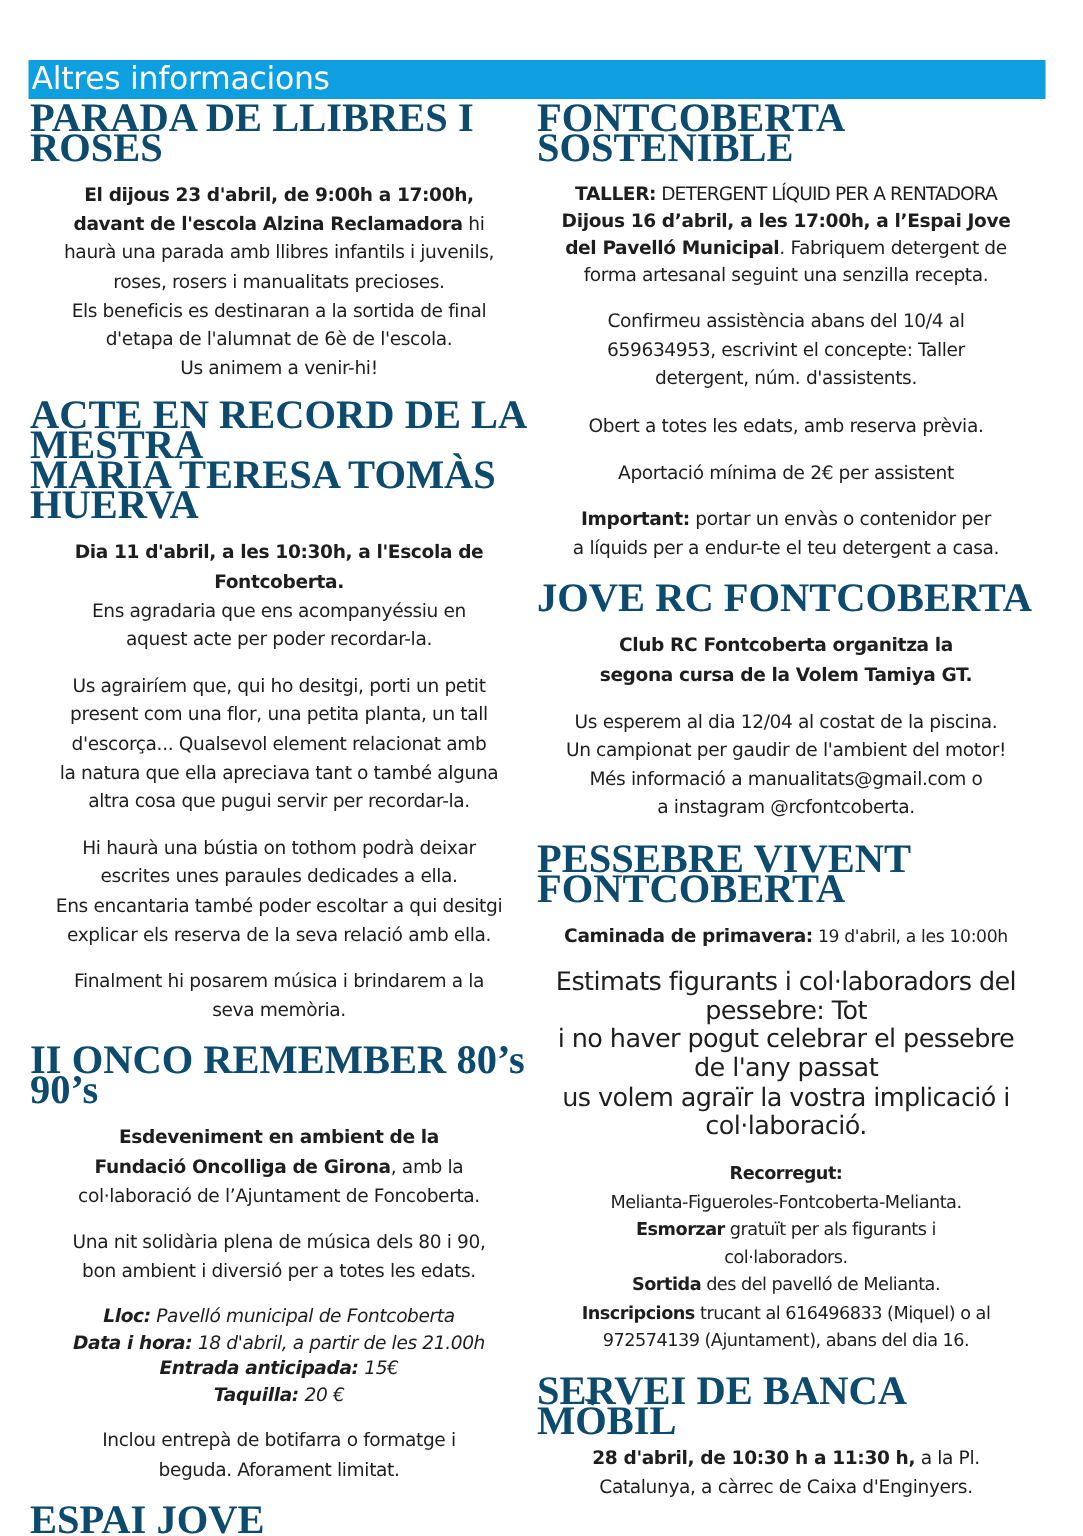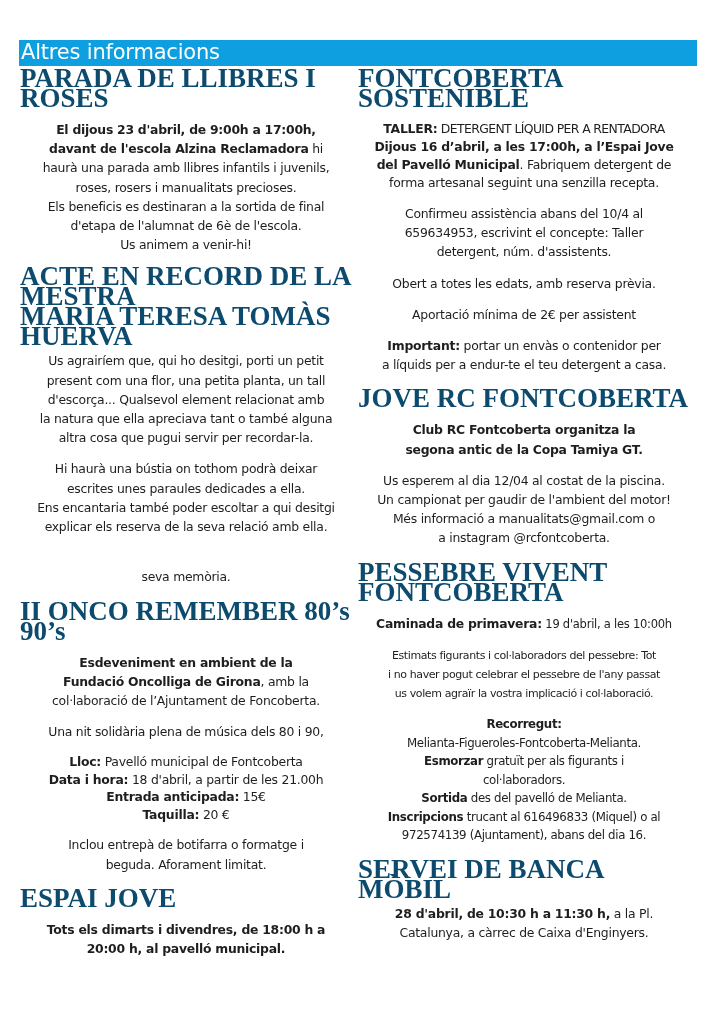--- a/index.html
+++ b/index.html
@@ -32,30 +32,31 @@
     <h2>
       <span>PARADA DE LLIBRES I ROSES</span><br>
     </h2>
     <p><b>El dijous 23 d'abril, de 9:00h a 17:00h,</b><br><b>davant de l'escola Alzina Reclamadora</b><span> hi</span><br><span>haurà una parada amb llibres infantils i juvenils,</span><br><span>roses, rosers i manualitats precioses.</span><br><span>Els beneficis es destinaran a la sortida de final</span><br><span>d'etapa de l'alumnat de 6è de l'escola.</span><br><span>Us animem a venir-hi!</span></p>
   </div>
 
   <div class="section" style="margin-top:12px;">
     <h2>
       <span>ACTE EN RECORD DE LA MESTRA</span><br><span>MARIA TERESA TOMÀS HUERVA</span>
     </h2>
+    <p><b>Dia 11 d'abril, a les 10:30h, a l'Escola de</b><br><b>Fontcoberta.</b><br><span>Ens agradaria que ens acompanyéssiu en</span><br><span>aquest acte per poder recordar-la.</span></p>
     <p class="gap"><span>Us agrairíem que, qui ho desitgi, porti un petit</span><br><span>present com una flor, una petita planta, un tall</span><br><span>d'escorça... Qualsevol element relacionat amb</span><br><span>la natura que ella apreciava tant o també alguna</span><br><span>altra cosa que pugui servir per recordar-la.</span></p>
     <p class="gap"><span>Hi haurà una bústia on tothom podrà deixar</span><br><span>escrites unes paraules dedicades a ella.</span><br><span>Ens encantaria també poder escoltar a qui desitgi</span><br><span>explicar els reserva de la seva relació amb ella.</span></p>
-    <p class="gap"><br><span>seva memòria.</span></p>
+    <p class="gap"><span>Finalment hi posarem música i brindarem a la</span><br><span>seva memòria.</span></p>
   </div>
 
   <div class="section" style="margin-top:14px;">
     <h2>II ONCO REMEMBER 80’s 90’s</h2>
     <p><b>Esdeveniment en ambient de la</b><br><b>Fundació Oncolliga de Girona</b><span>, amb la</span><br><span>col·laboració de l’Ajuntament de Foncoberta.</span></p>
-    <p class="gap"><span>Una nit solidària plena de música dels 80 i 90,</span><br></p>
-    <p class="gap" style="line-height:17.5px;"><b>Lloc:</b><span> Pavelló municipal de Fontcoberta</span><br><b>Data i hora:</b><span> 18 d'abril, a partir de les 21.00h</span><br><b>Entrada anticipada:</b><span> 15€</span><br><b>Taquilla:</b><span> 20 €</span></p>
+    <p class="gap"><span>Una nit solidària plena de música dels 80 i 90,</span><br><span>bon ambient i diversió per a totes les edats.</span></p>
+    <p class="gap" style="line-height:17.5px;font-style:italic;"><b>Lloc:</b><span> Pavelló municipal de Fontcoberta</span><br><b>Data i hora:</b><span> 18 d'abril, a partir de les 21.00h</span><br><b>Entrada anticipada:</b><span> 15€</span><br><b>Taquilla:</b><span> 20 €</span></p>
     <p><span>Inclou entrepà de botifarra o formatge i</span><br><span>beguda. Aforament limitat.</span></p>
   </div>
 
   <div class="section" style="margin-top:14px;">
     <h2>ESPAI JOVE</h2>
     <p><b>Tots els dimarts i divendres, de 18:00 h a</b><br><b>20:00 h, al pavelló municipal.</b></p>
   </div>
 </div>
 
 <div class="col right">
@@ -64,28 +65,28 @@
     <h2>FONTCOBERTA SOSTENIBLE</h2>
     <p style="line-height:18px;"><b>TALLER:</b><span style="letter-spacing:-0.6px;"> DETERGENT LÍQUID PER A RENTADORA</span><br><b>Dijous 16 d’abril, a les 17:00h, a l’Espai Jove</b><br><b>del Pavelló Municipal</b><span>. Fabriquem detergent de</span><br><span>forma artesanal seguint una senzilla recepta.</span></p>
     <p class="gap"><span>Confirmeu assistència abans del 10/4 al</span><br><span>659634953, escrivint el concepte:  Taller</span><br><span>detergent, núm. d'assistents.</span></p>
     <p class="gap">Obert a totes les edats, amb reserva prèvia.</p>
     <p class="gap">Aportació mínima de 2€ per assistent</p>
     <p class="gap"><b>Important:</b><span> portar un envàs o contenidor per</span><br><span>a líquids per a endur-te el teu detergent a casa.</span></p>
   </div>
 
   <div class="section" style="margin-top:14px;">
     <h2>JOVE RC FONTCOBERTA</h2>
-    <p><b>Club RC Fontcoberta organitza la</b><br><b>segona antic de la Copa Tamiya GT.</b></p>
+    <p><b>Club RC Fontcoberta organitza la</b><br><b>segona cursa de la Volem Tamiya GT.</b></p>
     <p><span>Us esperem al dia 12/04 al costat de la piscina.</span><br><span>Un campionat per gaudir de l'ambient del motor!</span><br><span>Més informació a  manualitats@gmail.com o</span><br><span>a instagram @rcfontcoberta.</span></p>
   </div>
 
   <div class="section" style="margin-top:14px;">
     <h2>PESSEBRE VIVENT FONTCOBERTA</h2>
     <p><b>Caminada de primavera:</b><span style="font-size:11.5px;"> 19 d'abril, a les 10:00h</span></p>
-    <p class="gap" style="font-size:11px;letter-spacing:-0.4px;"><span>Estimats figurants i col·laboradors del pessebre: Tot</span><br><span>i no haver pogut celebrar el pessebre de l'any passat</span><br><span>us volem agraïr la vostra implicació i col·laboració.</span></p>
+    <p class="gap" style="font-size:17px;letter-spacing:-0.4px;"><span>Estimats figurants i col·laboradors del pessebre: Tot</span><br><span>i no haver pogut celebrar el pessebre de l'any passat</span><br><span>us volem agraïr la vostra implicació i col·laboració.</span></p>
     <p class="gap" style="font-size:11.8px;letter-spacing:-0.35px;line-height:18.5px;"><b>Recorregut:</b><br><span>Melianta-Figueroles-Fontcoberta-Melianta.</span><br><b>Esmorzar</b><span> gratuït per als figurants i</span><br><span>col·laboradors.</span><br><b>Sortida</b><span> des del pavelló de Melianta.</span><br><b>Inscripcions</b><span> trucant al 616496833 (Miquel) o al</span><br><span>972574139 (Ajuntament), abans del dia 16.</span></p>
   </div>
 
   <div class="section" style="margin-top:14px;">
     <h2>SERVEI DE BANCA MÒBIL</h2>
     <p class="gap"><b>28 d'abril, de 10:30 h a 11:30 h,</b><span> a la Pl.</span><br><span>Catalunya, a càrrec de Caixa d'Enginyers.</span></p>
   </div>
 </div>
 
 </body></html>

